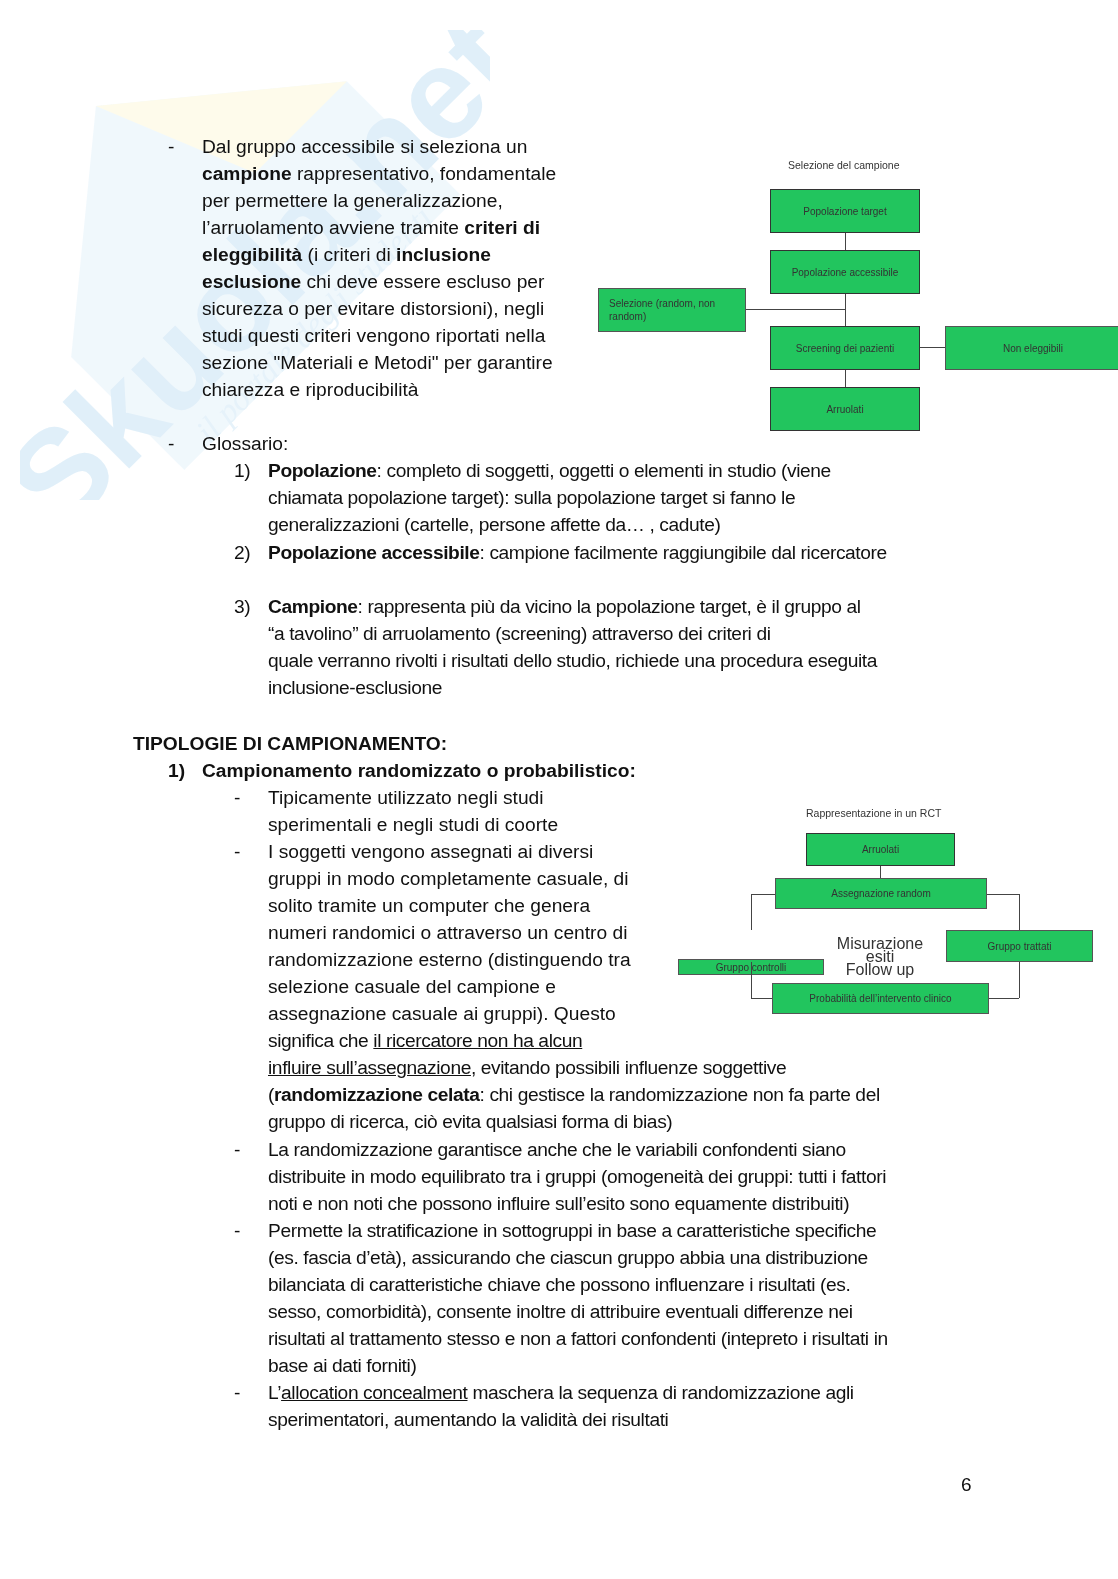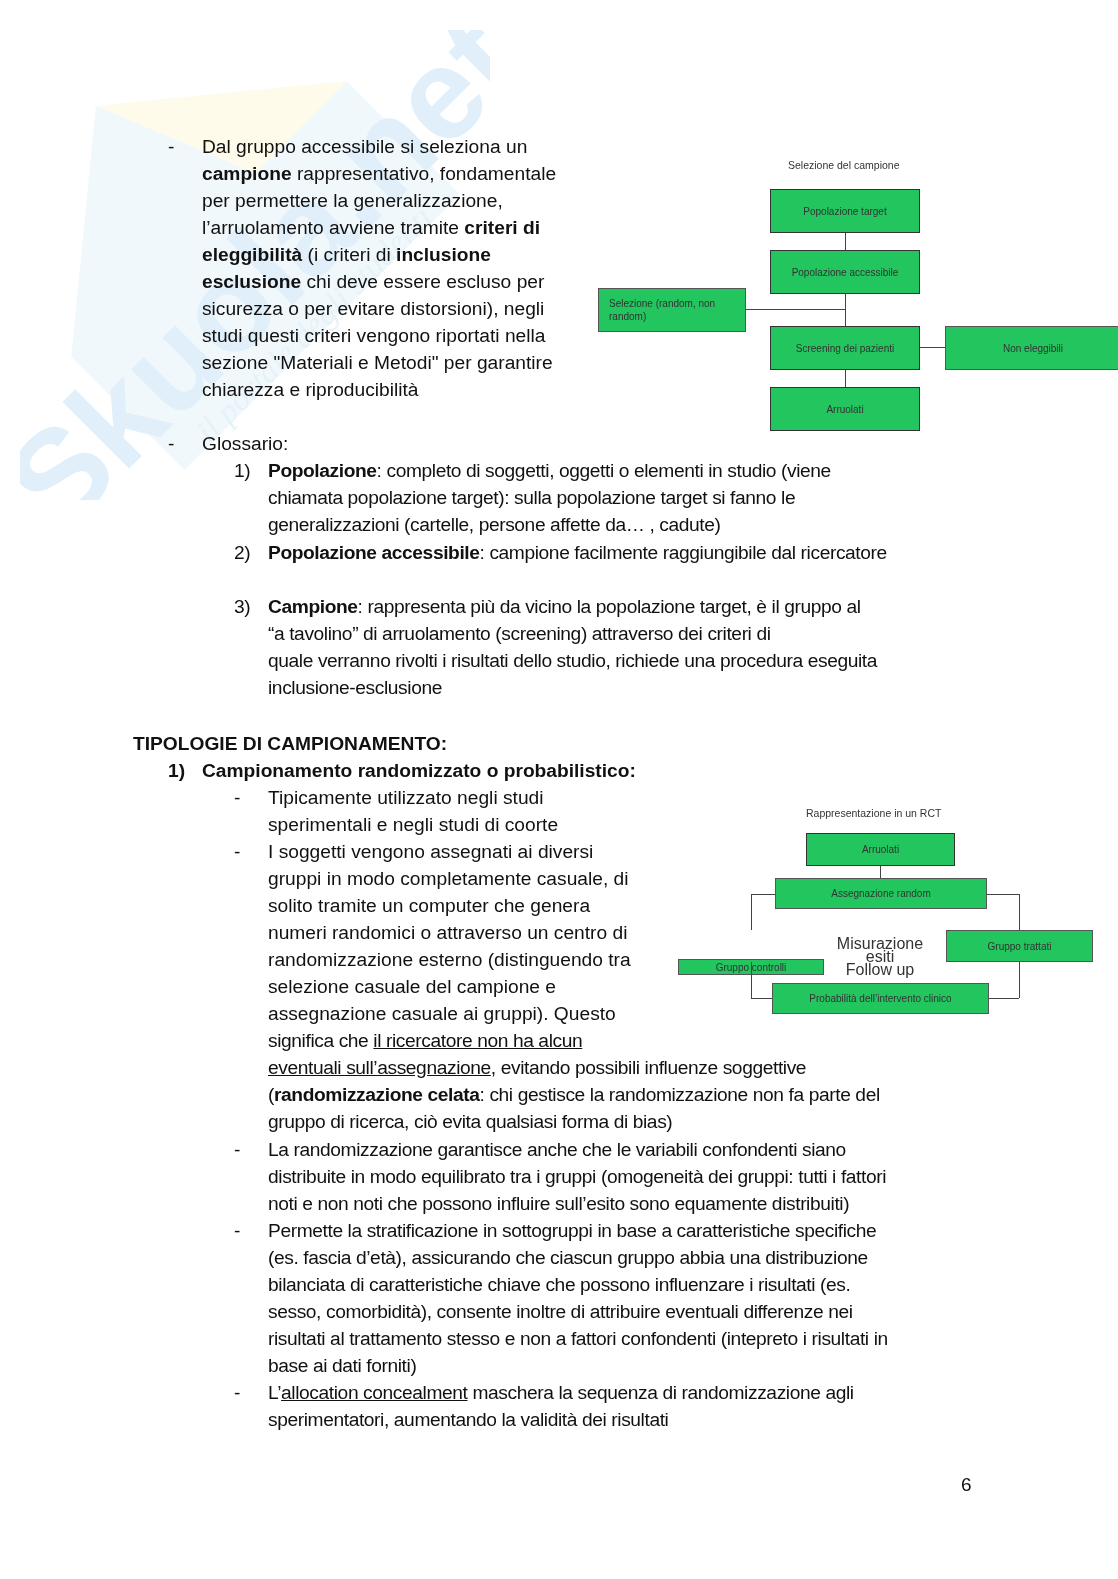--- a/index.html
+++ b/index.html
@@ -101,21 +101,21 @@
 <div class="abs text" style="left:234px;top:838px;">-</div>
 <div class="abs text" style="left:268px;top:838px;width:720px;">
   <div>I soggetti vengono assegnati ai diversi</div>
   <div>gruppi in modo completamente casuale, di</div>
   <div>solito tramite un computer che genera</div>
   <div>numeri randomici o attraverso un centro di</div>
   <div>randomizzazione esterno (distinguendo tra</div>
   <div>selezione casuale del campione e</div>
   <div>assegnazione casuale ai gruppi). Questo</div>
   <div class="cond"><span>significa che </span><u>il ricercatore non ha alcun</u></div>
-  <div class="cond"><u>eventuali sull’assegnazione</u><span>, evitando possibili influenze soggettive</span></div>
+  <div class="cond"><u>influire sull’assegnazione</u><span>, evitando possibili influenze soggettive</span></div>
   <div class="cond"><span>(</span><b>randomizzazione celata</b><span>: chi gestisce la randomizzazione non fa parte del</span></div>
   <div class="cond">gruppo di ricerca, ciò evita qualsiasi forma di bias)</div>
 </div>
 
 <div class="abs text" style="left:234px;top:1136px;">-</div>
 <div class="abs text cond" style="left:268px;top:1136px;width:720px;">
   <div>La randomizzazione garantisce anche che le variabili confondenti siano</div>
   <div>distribuite in modo equilibrato tra i gruppi (omogeneità dei gruppi: tutti i fattori</div>
   <div>noti e non noti che possono influire sull’esito sono equamente distribuiti)</div>
 </div>

